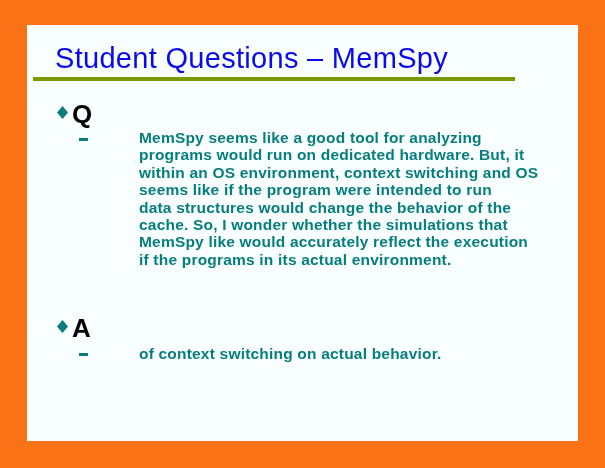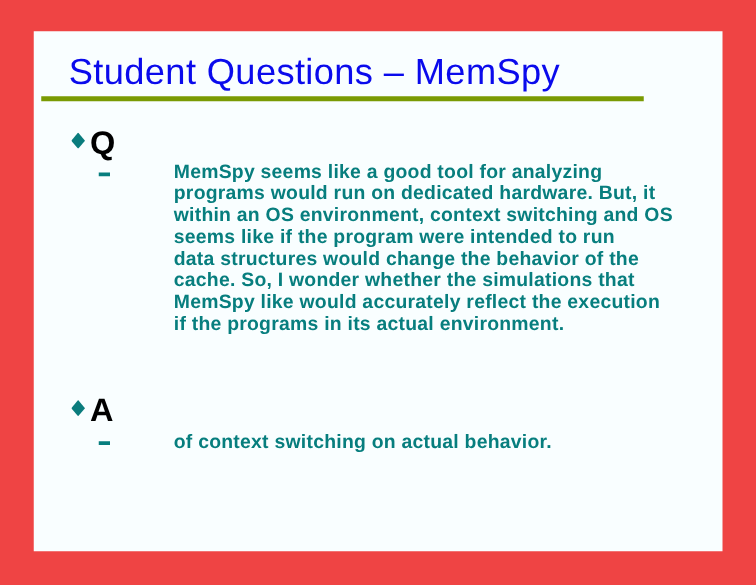--- a/index.html
+++ b/index.html
@@ -8,21 +8,21 @@
     width: 605px;
     height: 468px;
     background: #ffffff;
     font-family: "Liberation Sans", sans-serif;
     overflow: hidden;
   }
   .canvas {
     position: relative;
     width: 605px;
     height: 468px;
-    background: #ef4444;
+    background: #f97316;
   }
   .slide {
     position: absolute;
     left: 27px;
     top: 25px;
     width: 551px;
     height: 416px;
     background: var(--slide_bg, #f9feff);
   }
   .slide-title {

